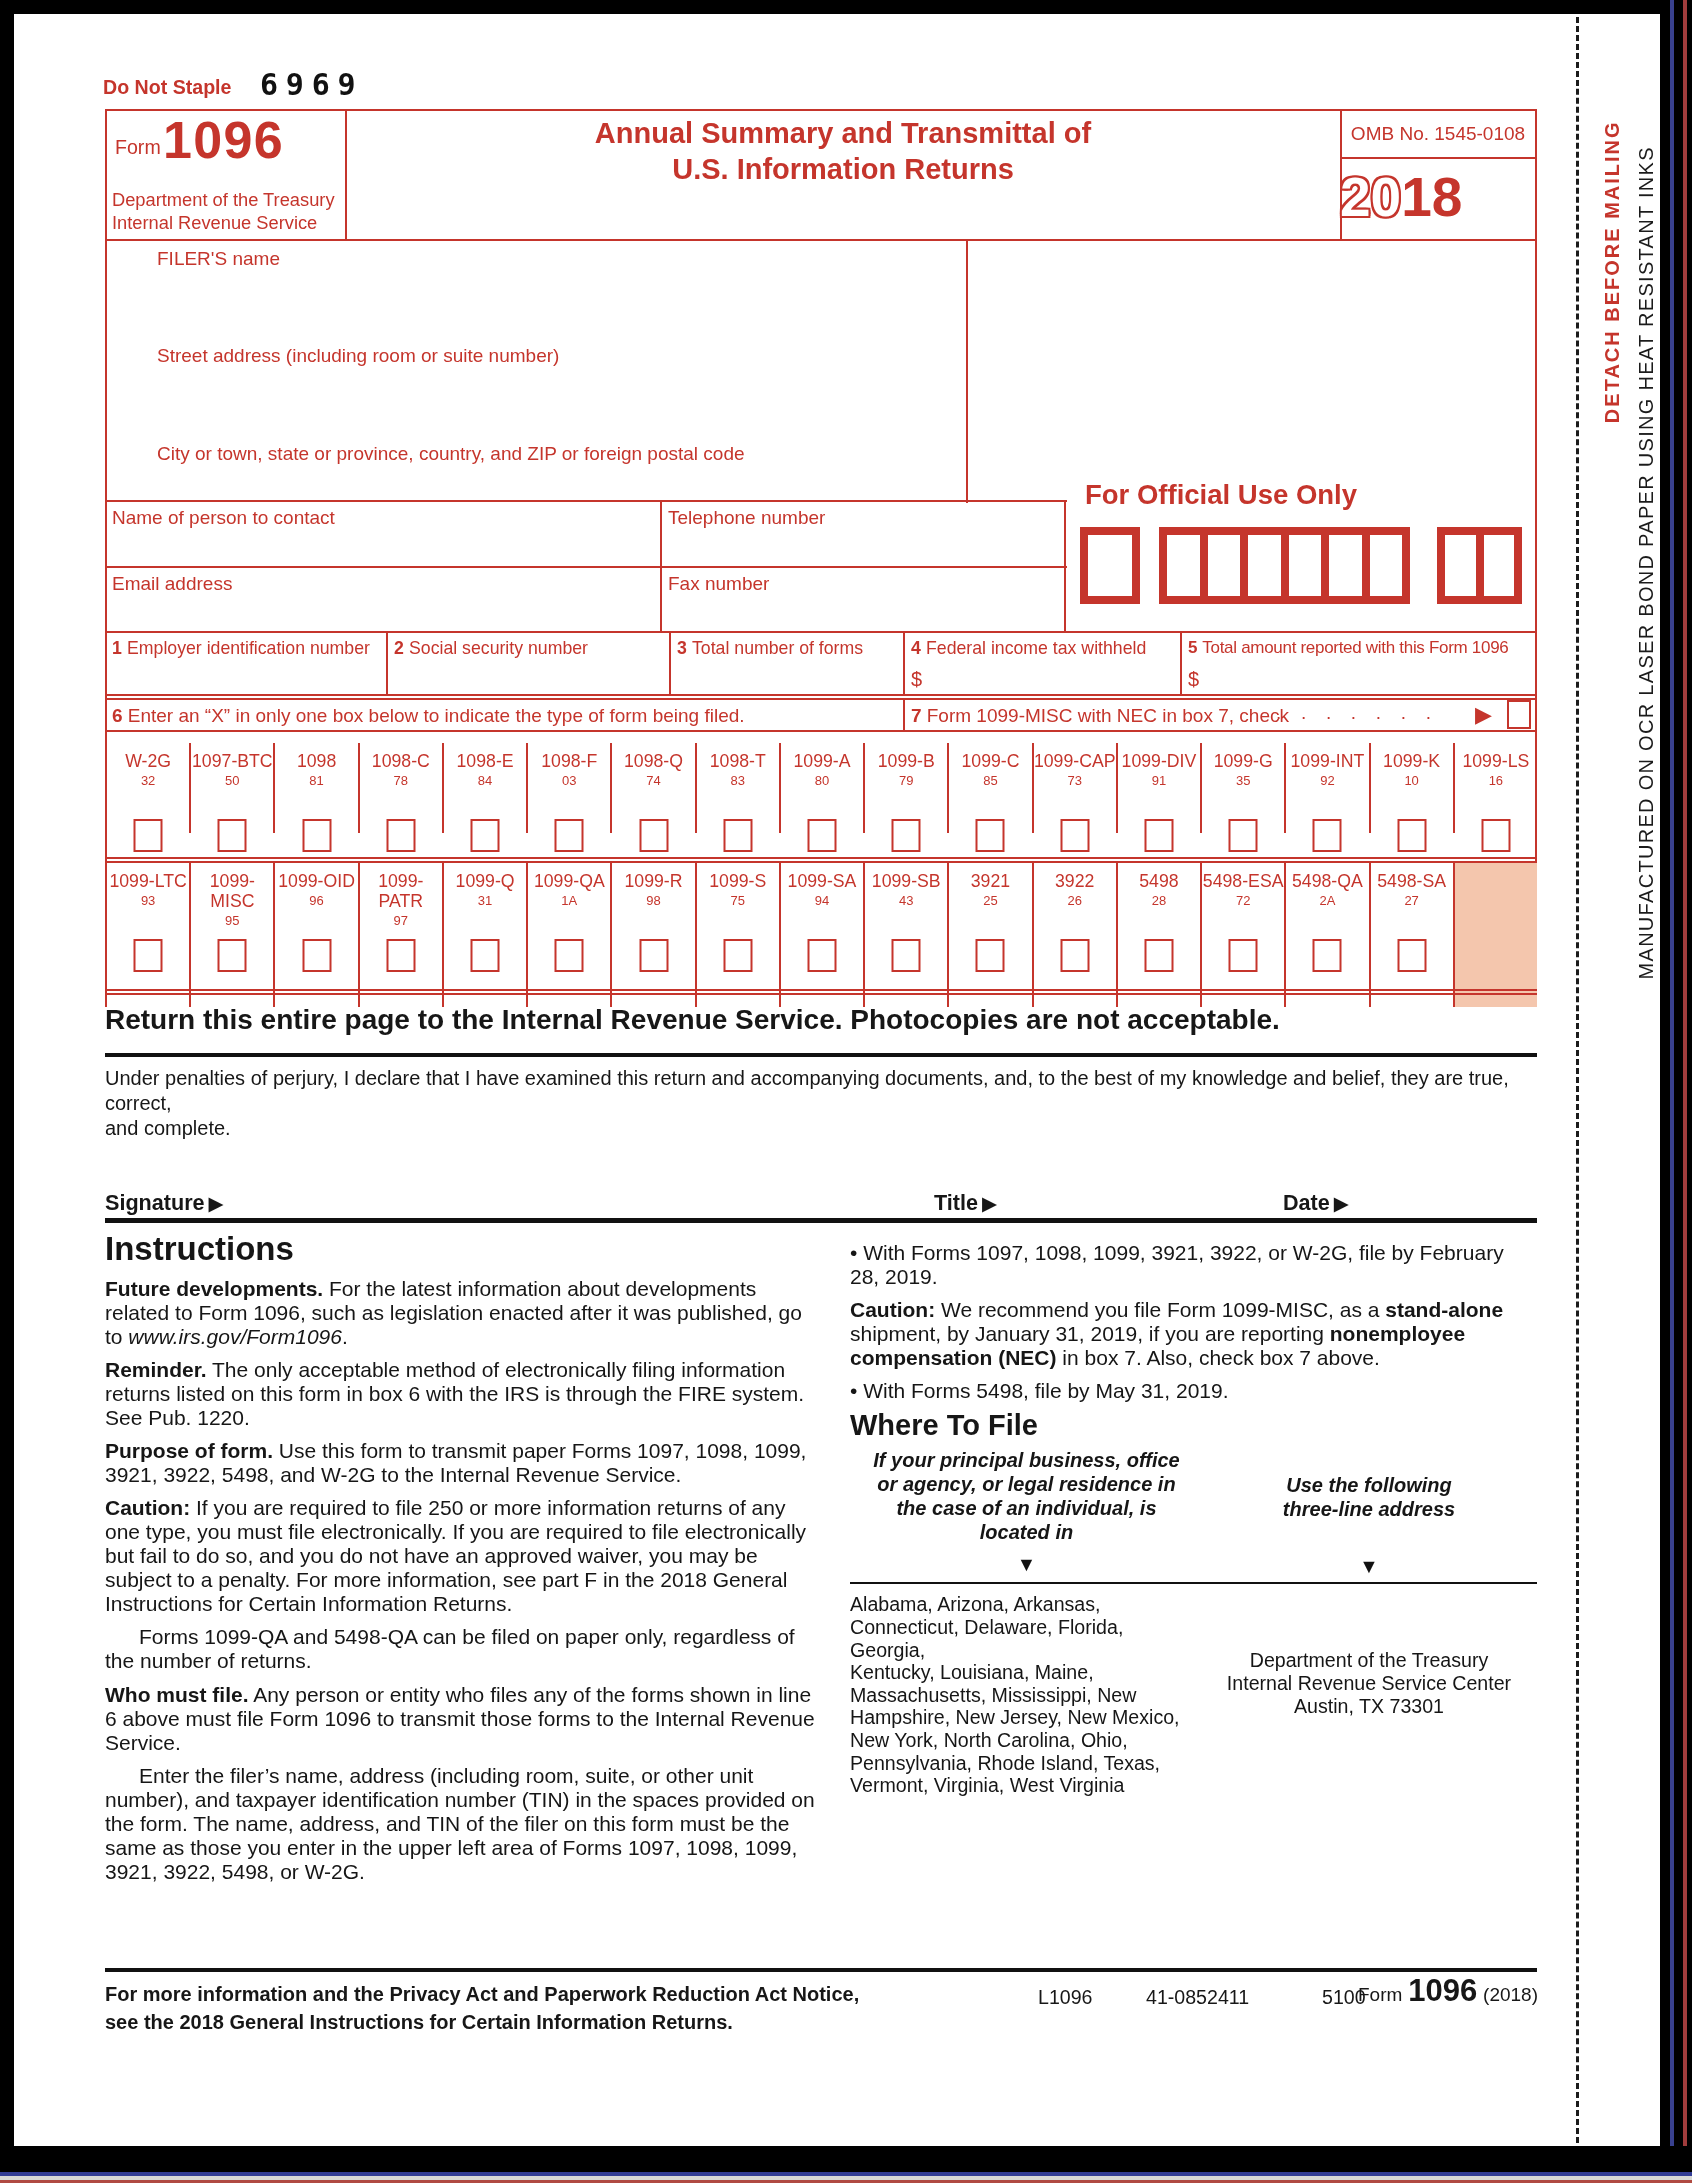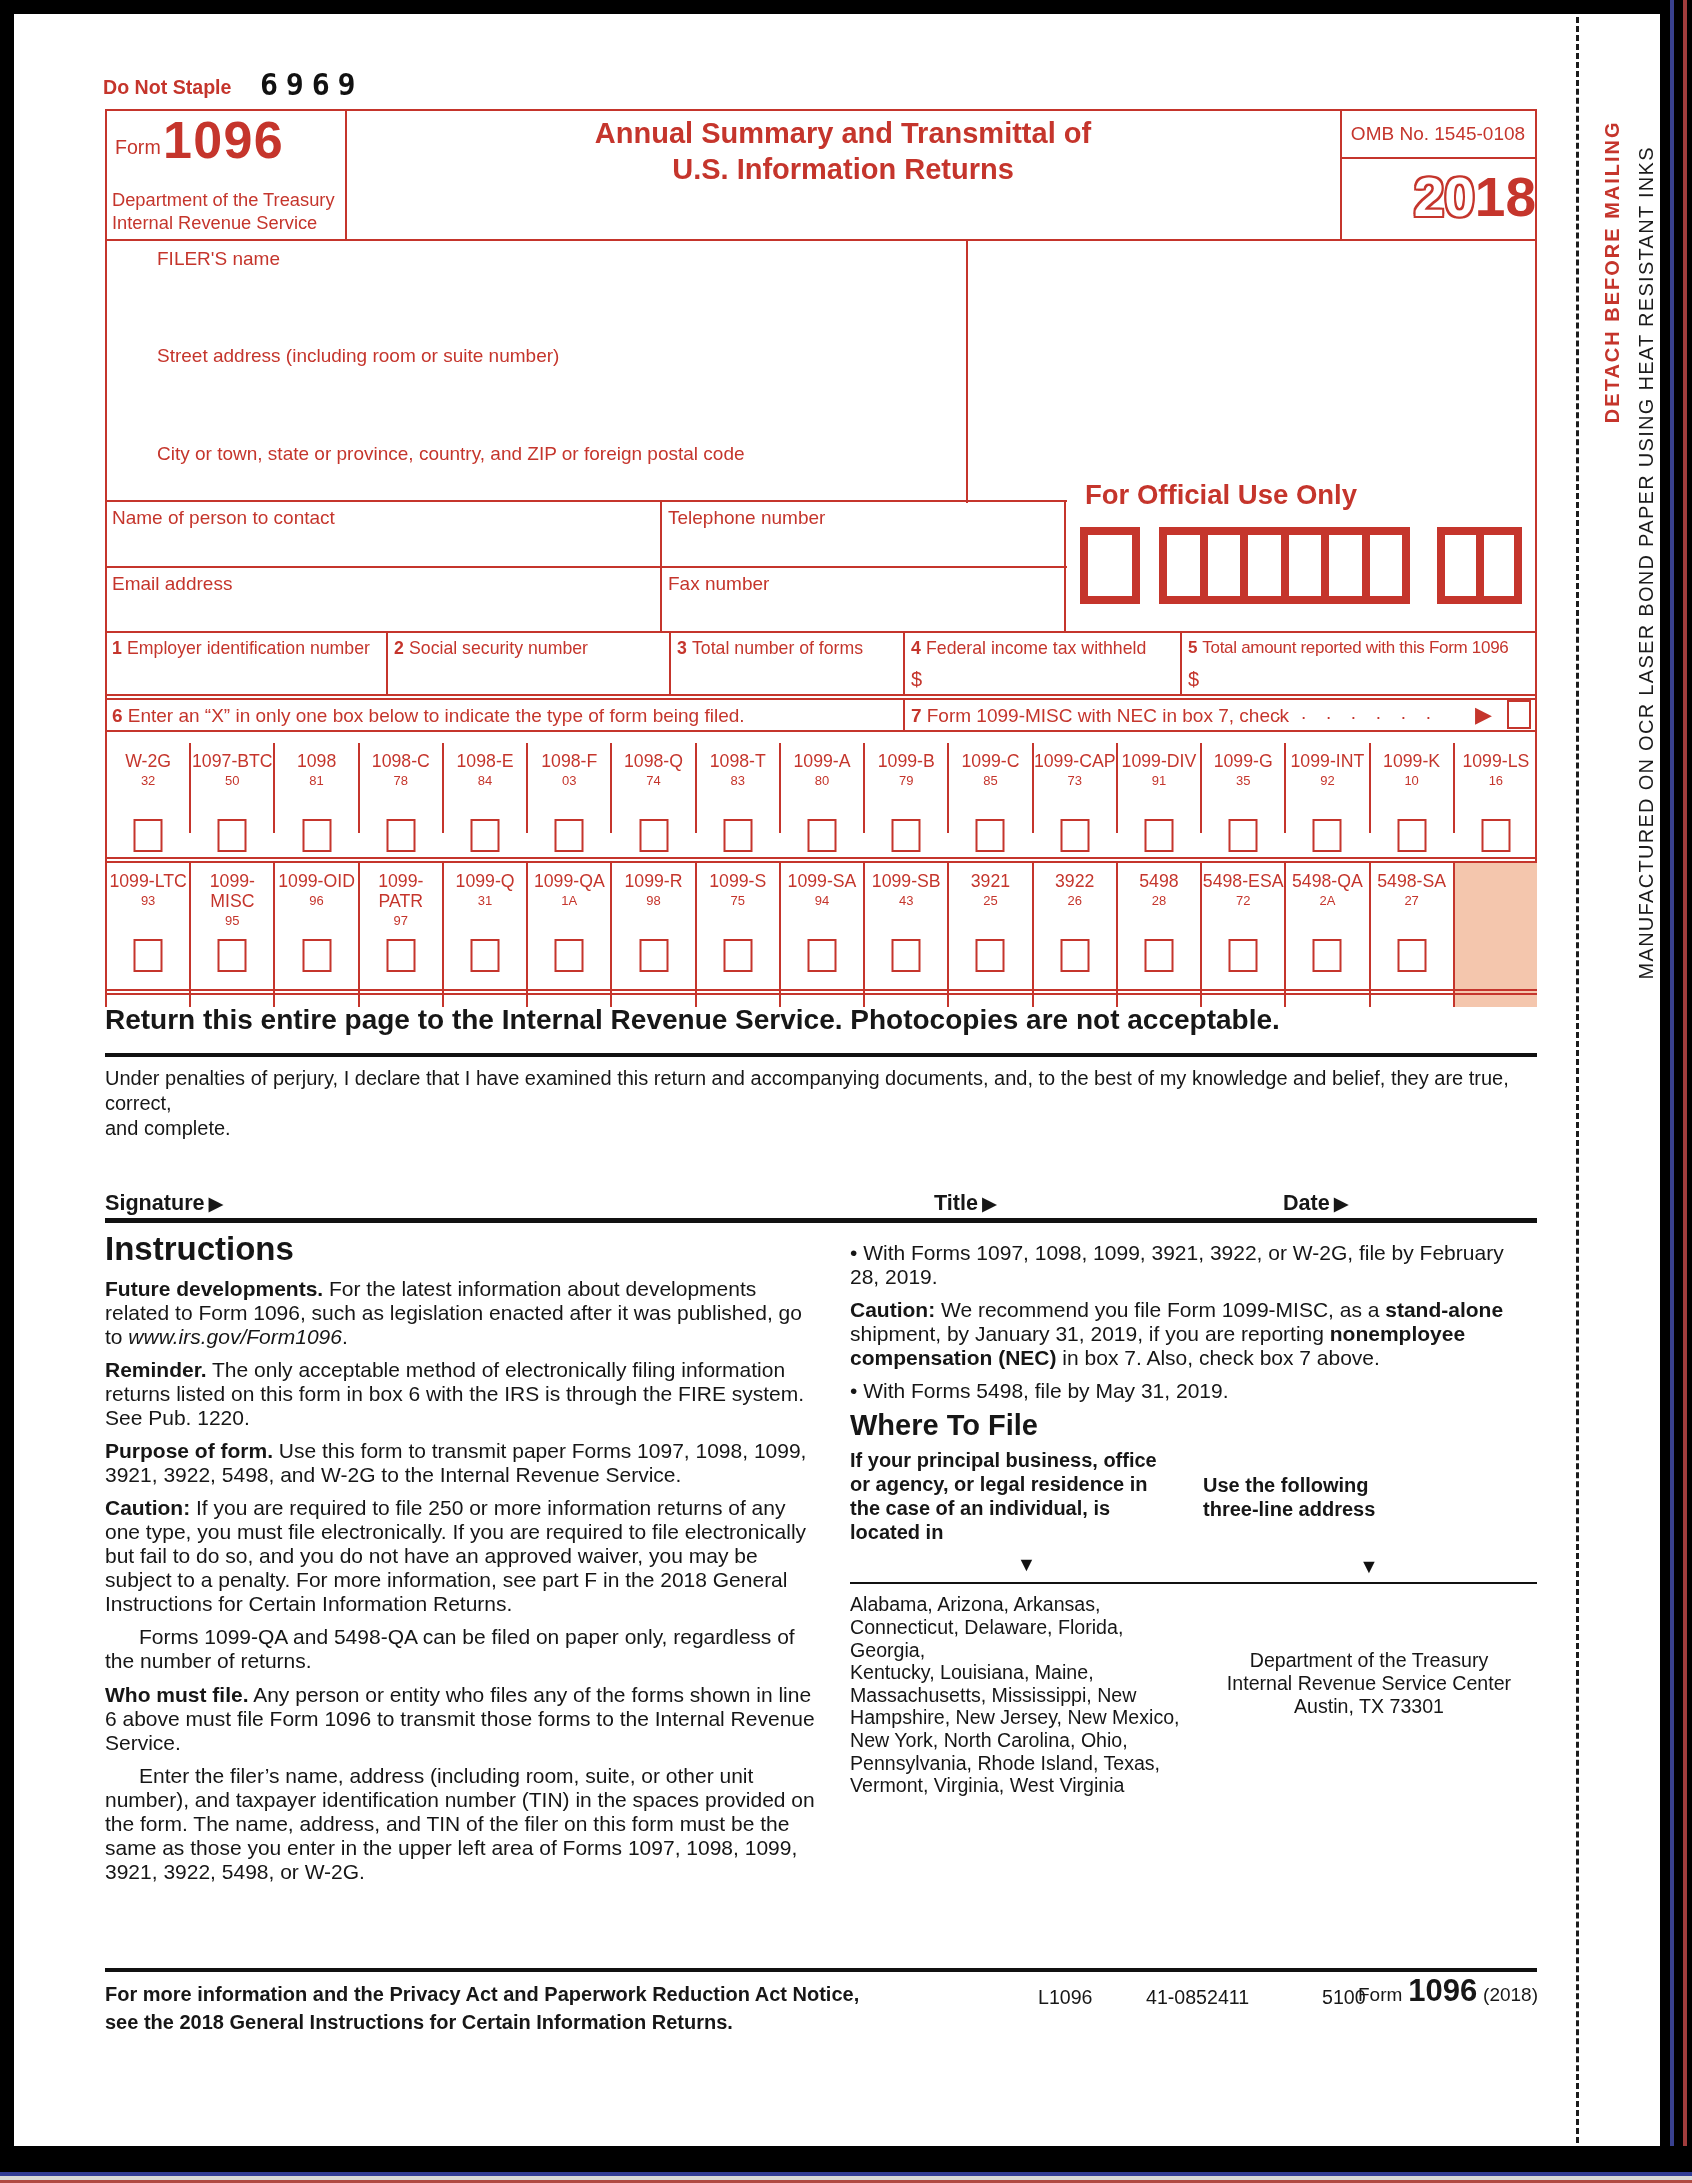--- a/index.html
+++ b/index.html
@@ -19,21 +19,21 @@
   .vl{position:absolute;width:2px;background:var(--red);}
   .blkrule{position:absolute;height:3.9px;background:#111;}
   .b{font-weight:bold;}
   .pre{white-space:pre-line;}
   
   .form-word{position:absolute;left:115px;top:136px;font-size:19.6px;color:var(--red);}
   .form-num-big{position:absolute;left:163px;top:110px;font-size:52px;font-weight:bold;color:var(--red);letter-spacing:1.3px;}
   .dept{position:absolute;left:112px;top:188px;font-size:18.3px;line-height:23px;color:var(--red);}
   .title{position:absolute;left:345px;top:115px;width:996px;text-align:center;font-size:29px;line-height:36px;font-weight:bold;color:var(--red);}
   .omb{position:absolute;left:1340px;top:123px;width:196px;text-align:center;font-size:19px;color:var(--red);}
-  .year{position:absolute;left:1340px;top:165px;width:196px;text-align:right;font-size:55px;font-weight:bold;color:var(--red);}
+  .year{position:absolute;left:1340px;top:165px;width:196px;text-align:left;font-size:55px;font-weight:bold;color:var(--red);}
   .year .outline{color:#fff;text-shadow:-2px -2px 0 var(--red),2px -2px 0 var(--red),-2px 2px 0 var(--red),2px 2px 0 var(--red),-2px 0 0 var(--red),2px 0 0 var(--red),0 -2px 0 var(--red),0 2px 0 var(--red);}
   .dns{position:absolute;left:103px;top:76px;font-size:19.6px;font-weight:bold;color:var(--red);}
   .ctrl{position:absolute;left:260px;top:67px;font-size:30px;font-weight:bold;font-family:"DejaVu Sans Mono",monospace;letter-spacing:7.8px;color:#111;}
   
   .lbl{position:absolute;font-size:19px;color:var(--red);}
   .lbl .bnum{font-weight:bold;margin-right:5.2px;}
   .small-lbl{font-size:17.7px;}
   
   .ofu-label{position:absolute;left:1085px;top:479px;width:451px;text-align:left;font-size:27.5px;font-weight:bold;color:var(--red);}
   .obox{position:absolute;top:527px;height:77px;border:8.5px solid var(--red);background:#fff;display:flex;}
@@ -56,21 +56,21 @@
   .sig .ar{font-size:19.6px;margin-left:3.9px;}
   
   .icol{position:absolute;font-size:21px;line-height:24px;color:#161616;}
   .icol p{margin:0 0 9.2px 0;}
   .icol p.ind{text-indent:34px;}
   .ihead{font-size:33px;font-weight:bold;margin:0 0 15.7px 0;}
   .whead{font-size:29px;font-weight:bold;margin:5.2px 0 11.8px 0;}
   .wt{display:flex;}
   .wt-left{width:353px;}
   .wt-right{width:332px;}
-  .wt-h{font-weight:bold;text-align:left;font-size:20px;line-height:24px;white-space:pre-line;}
+  .wt-h{font-weight:bold;text-align:center;font-size:20px;line-height:24px;white-space:pre-line;font-style:italic;}
   .tri{text-align:center;font-size:19.6px;margin-top:7.8px;color:#111;}
   .wt-rule{border-top:2.6px solid #111;margin-top:3.9px;}
   .states{font-size:19.6px;line-height:22.6px;white-space:pre-line;margin-top:9.2px;}
   .addr{font-size:19.6px;line-height:23px;white-space:pre-line;text-align:center;margin-top:65px;}
   
   .fnotice{position:absolute;left:105px;top:1981px;font-size:20px;line-height:27.5px;font-weight:bold;white-space:pre-line;}
   .fcode{position:absolute;top:1986px;font-size:19.6px;}
   .formid{position:absolute;left:1347px;top:1973px;width:191px;display:flex;align-items:baseline;justify-content:flex-end;gap:5.9px;}
   .formid .w{font-size:19px;}
   .formid .n{font-size:31px;font-weight:bold;}

